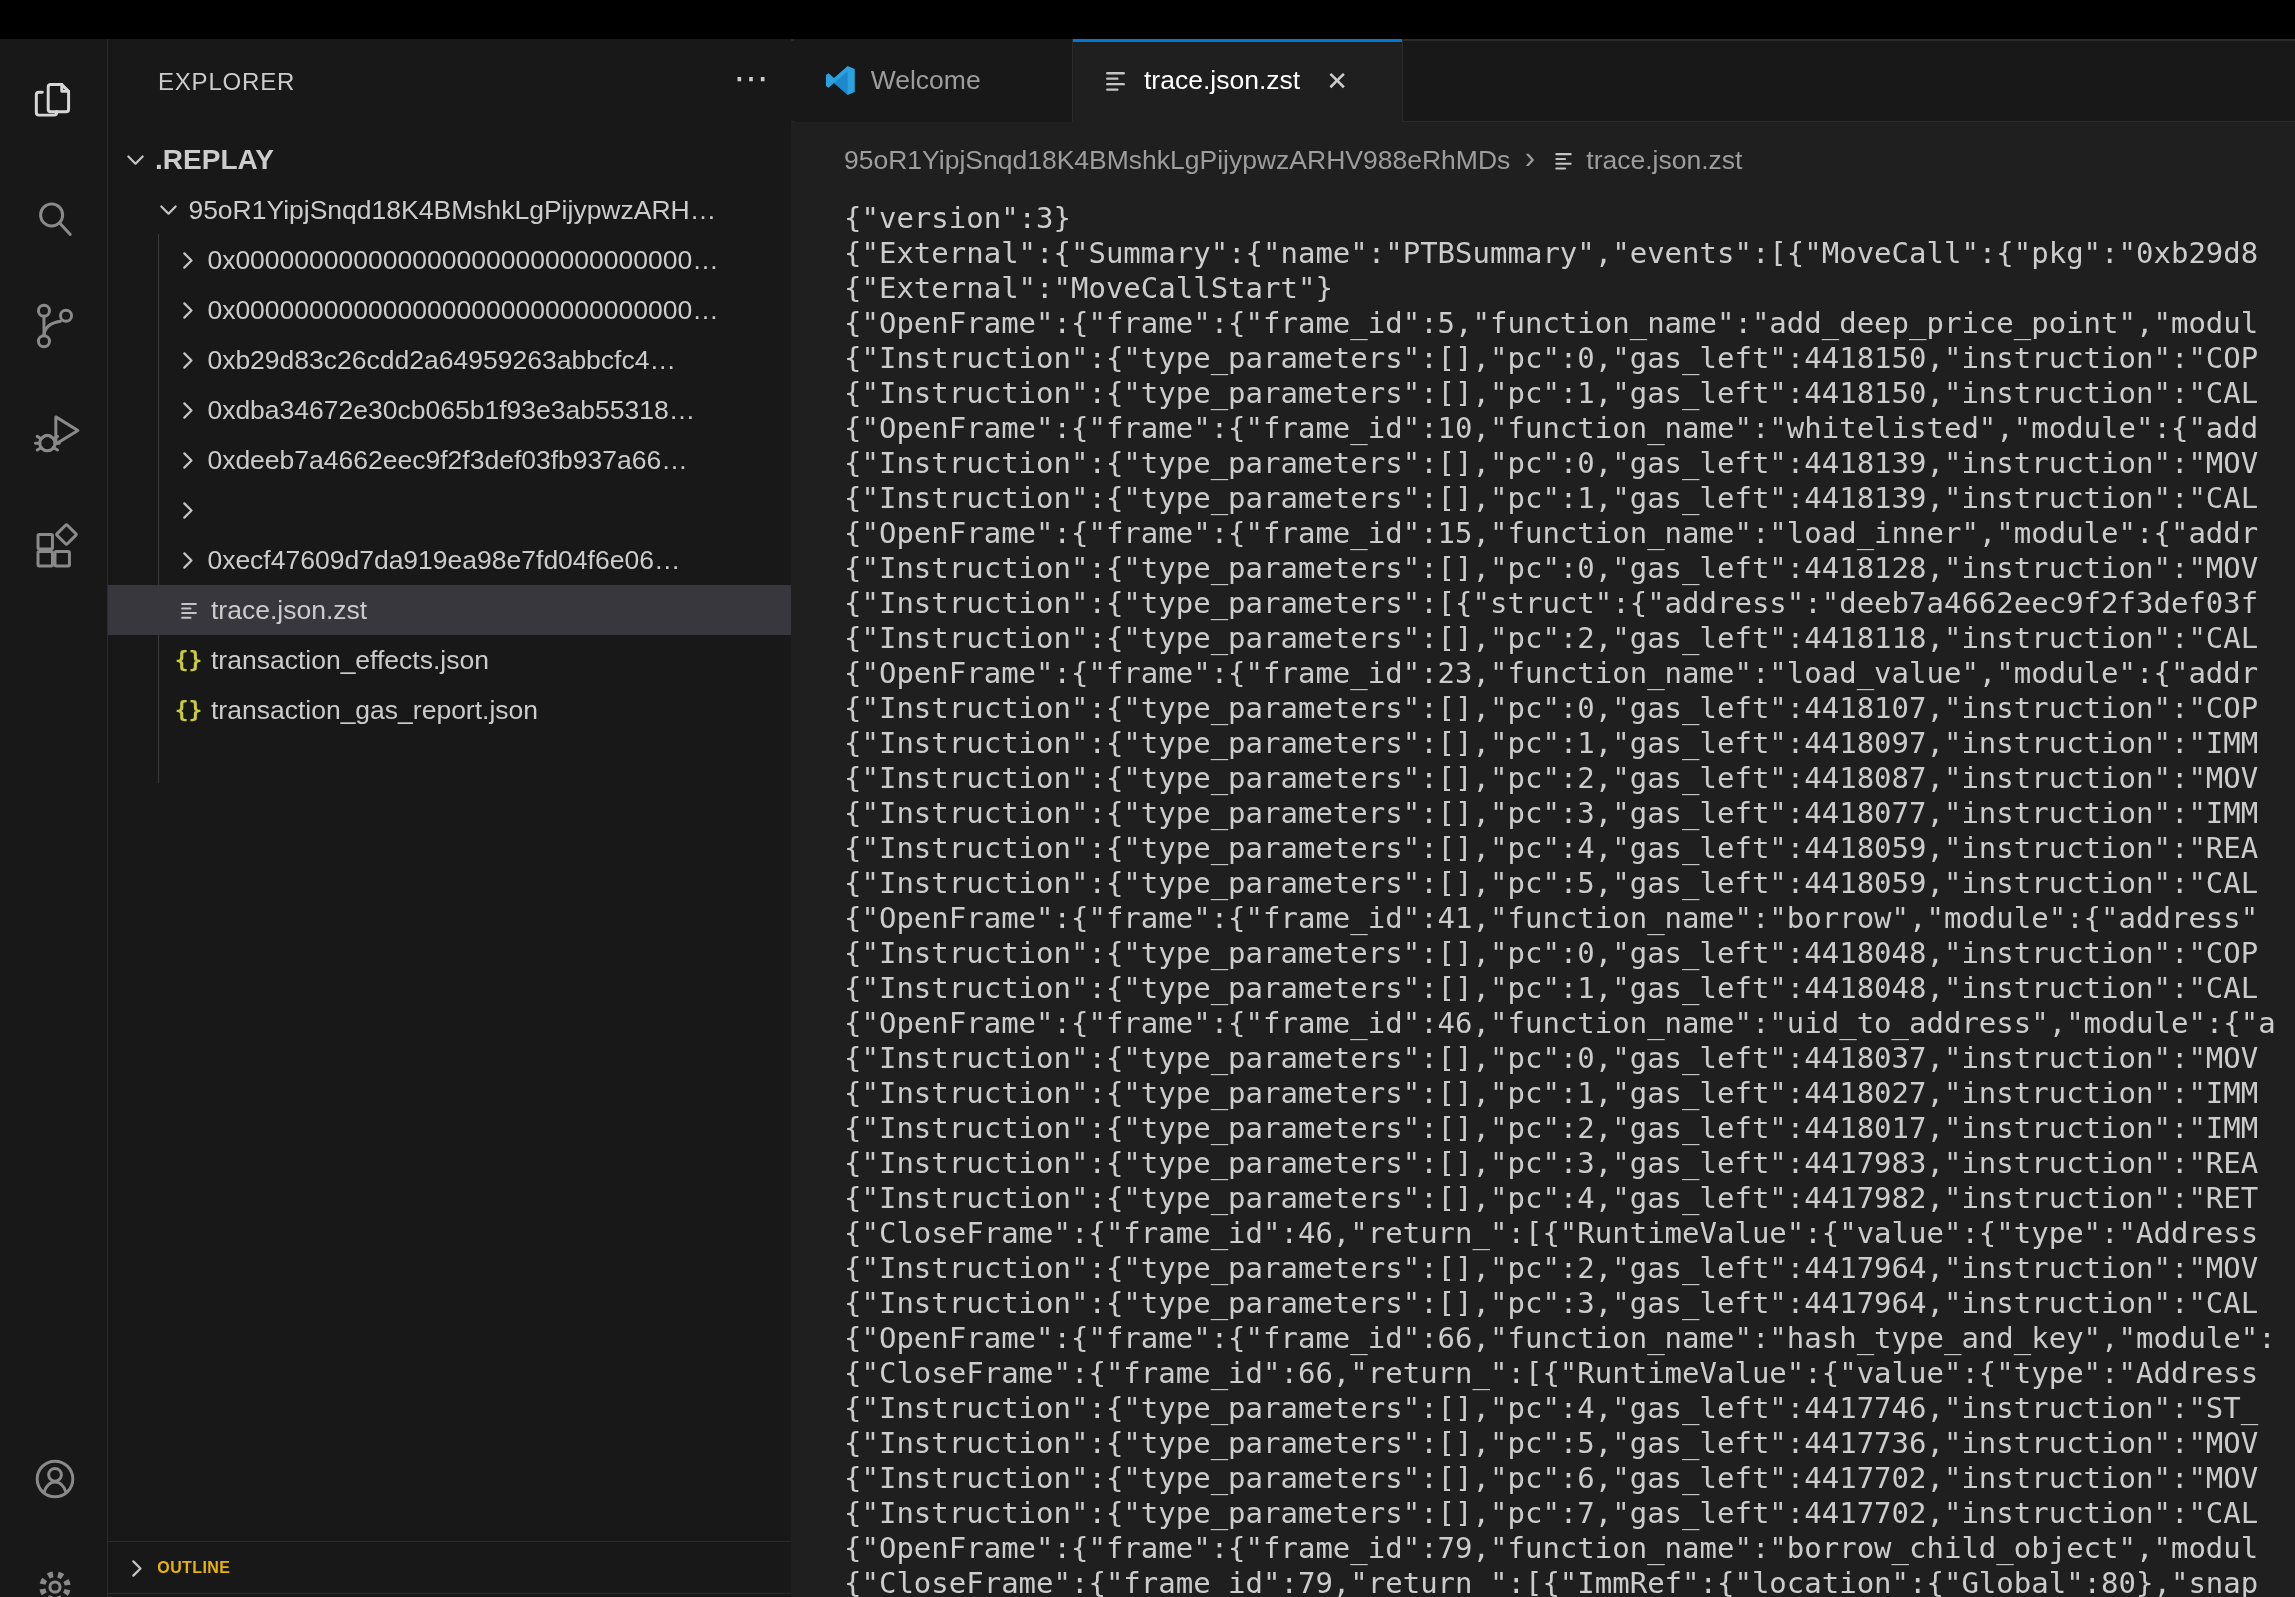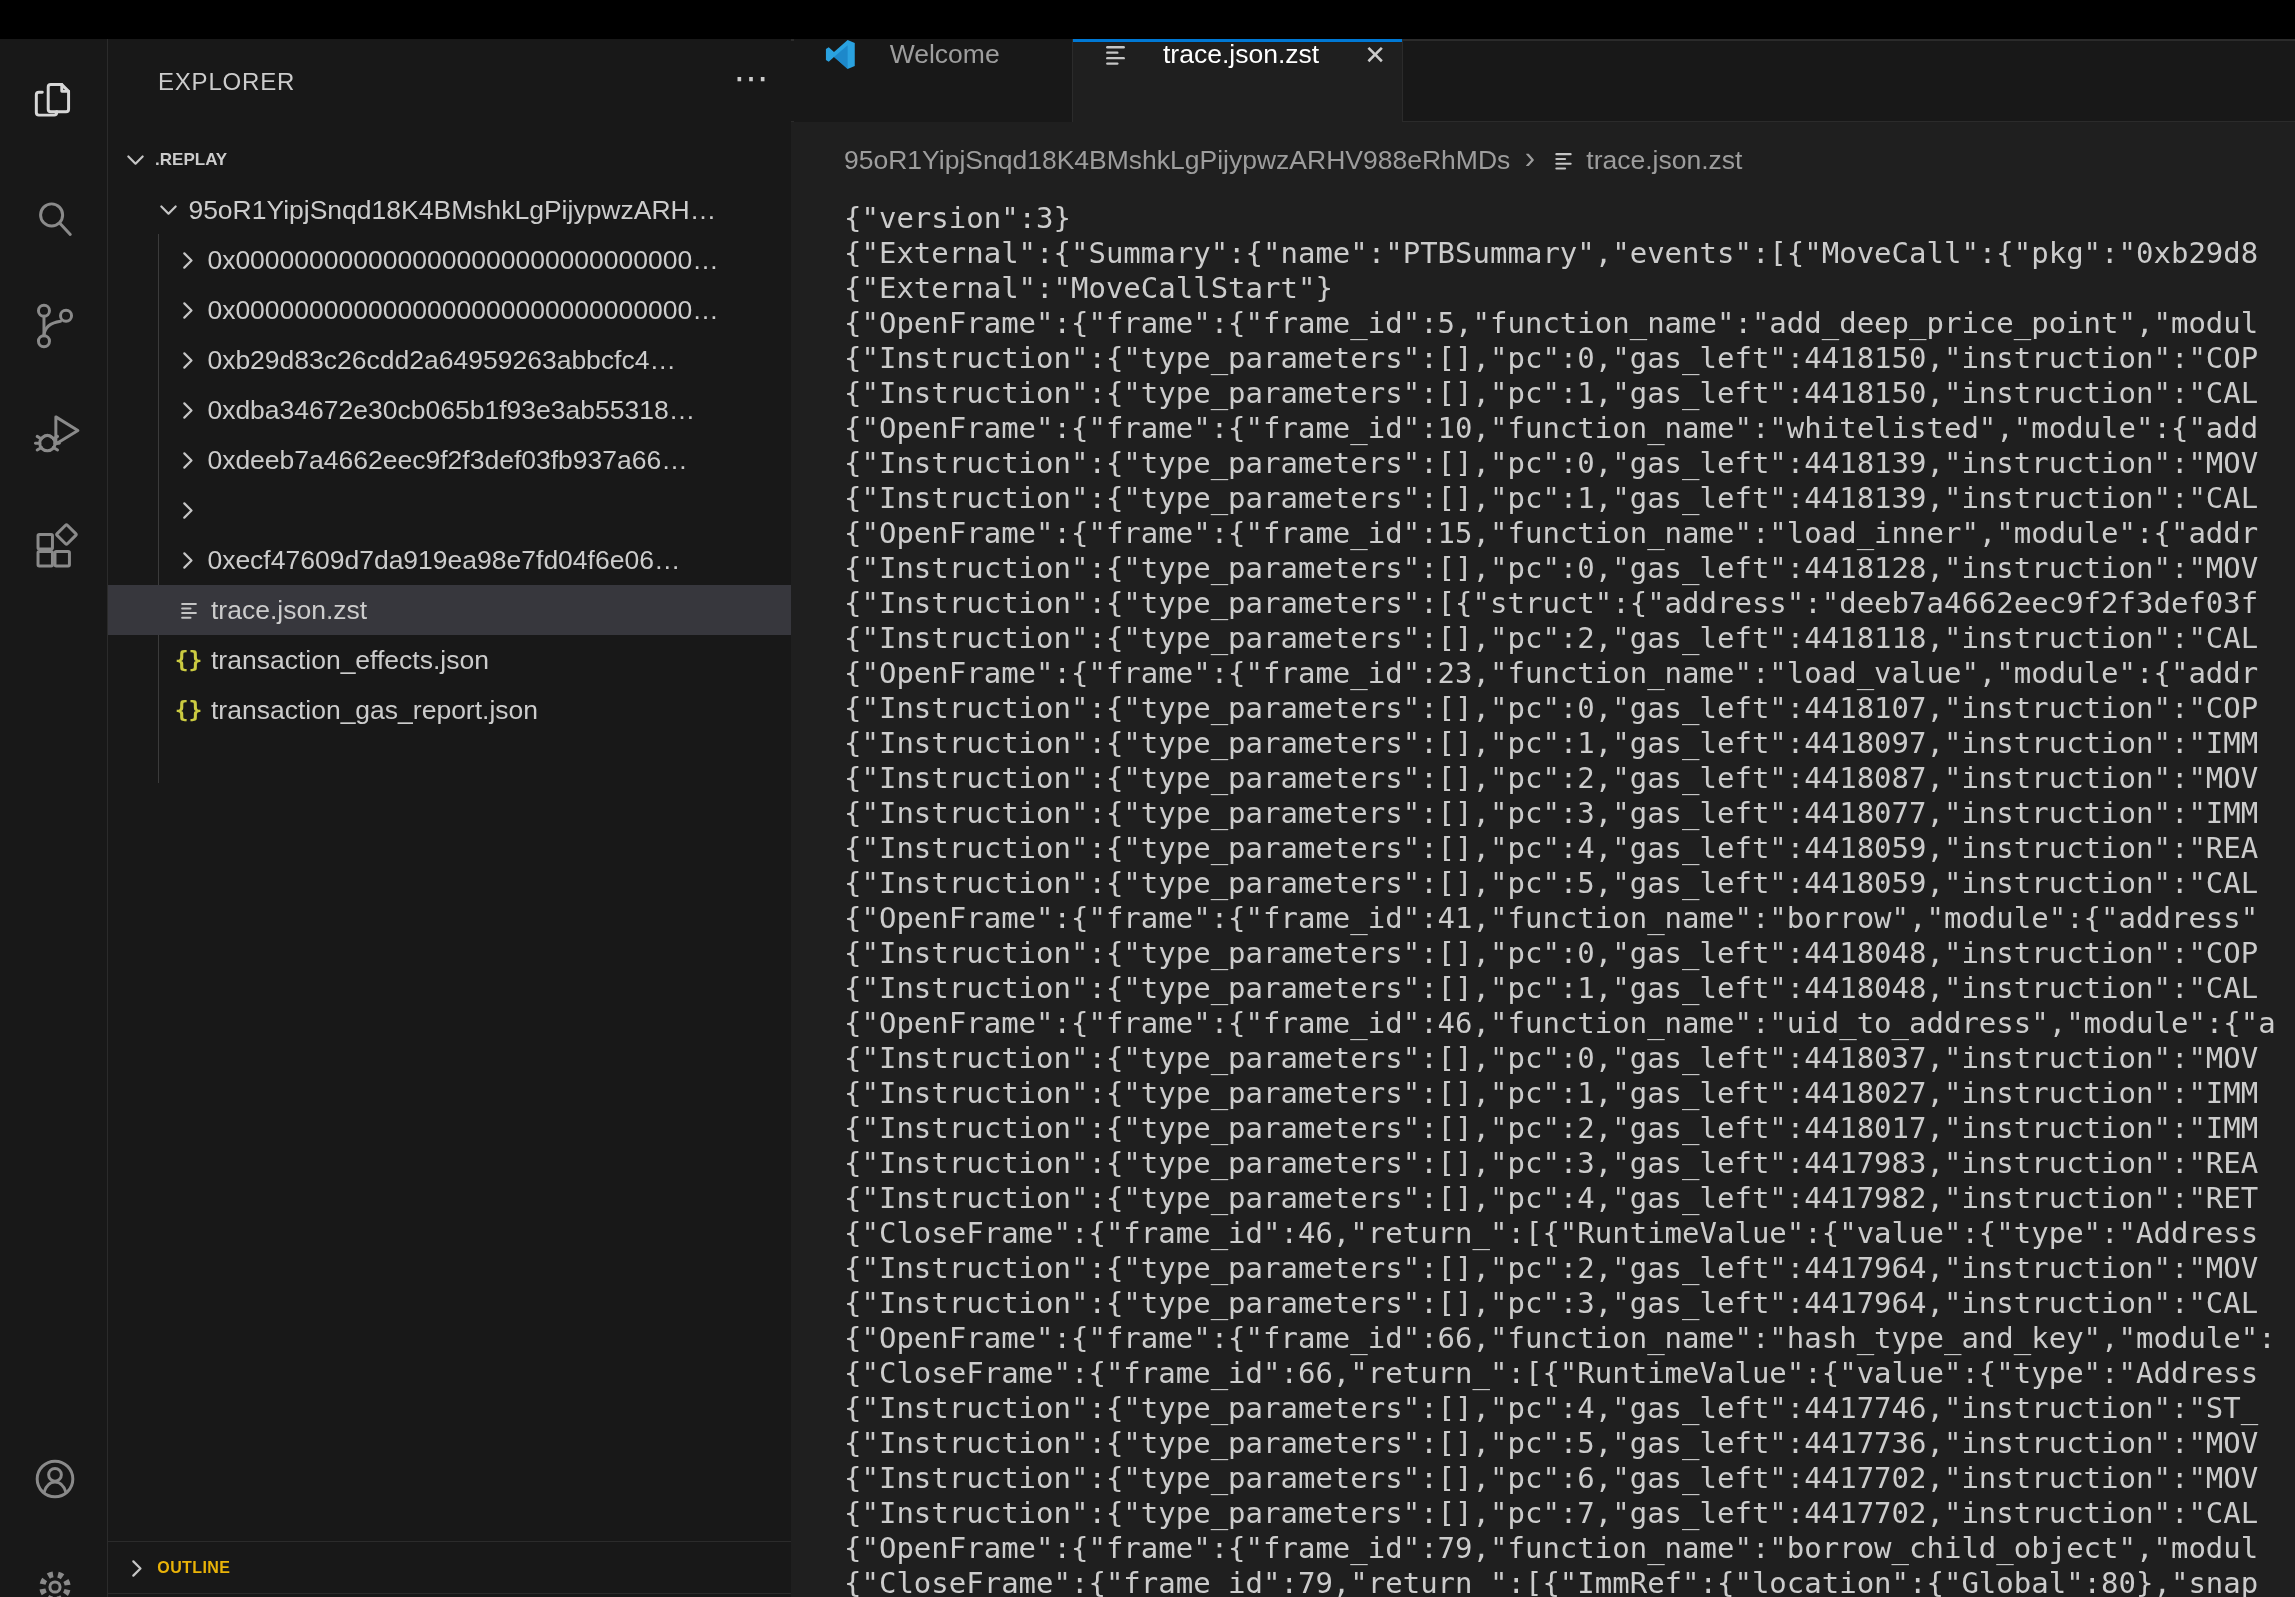--- a/index.html
+++ b/index.html
@@ -15,40 +15,40 @@
   #sidebar{position:absolute;left:108px;top:0;width:683px;height:100%;background:#181818;border-right:0.8px solid #2b2b2b;}
   #sb-header{position:absolute;left:0;top:24px;width:100%;height:37px;}
   #sb-title{position:absolute;left:50px;top:4.8px;font-size:24px;letter-spacing:0.8px;color:#cccccc;}
   #sb-ellipsis{position:absolute;left:619px;top:-4.8px;width:48px;font-size:35px;color:#cccccc;cursor:pointer;text-align:center;}
   #tree{position:absolute;left:0;top:96px;width:100%;}
   .tree-row{position:relative;height:50px;display:flex;align-items:center;cursor:pointer;box-sizing:border-box;}
   .tree-row.selected{background:#37373d;}
   .tree-row .twisty{width:27px;height:27px;flex:0 0 27px;margin-right:6.4px;}
   .twisty svg{width:27px;height:27px;}
   .tree-row .flabel{font-size:26.5px;color:#cccccc;white-space:nowrap;overflow:hidden;}
-  .tree-row.section .flabel{font-weight:700;font-size:17px;}
+  .tree-row.section .flabel{font-weight:700;font-size:28px;}
   .tree-row.d0{padding-left:13.7px;}
   .tree-row.d1{padding-left:47px;}
   .tree-row.d2{padding-left:66px;}
   .ficon{width:29px;height:29px;flex:0 0 29px;margin-right:8px;display:flex;align-items:center;justify-content:center;}
   .ficon svg{width:26px;height:26px;}
   .json-glyph{font-family:"DejaVu Sans Mono",monospace;font-weight:700;font-size:23px;color:#cbcb41;line-height:29px;}
   #indent-guide{position:absolute;left:50px;top:195px;width:0.8px;height:549px;background:#3b3b3b;}
   .sb-panel{position:absolute;left:0;width:100%;height:51px;border-top:0.8px solid #2b2b2b;display:flex;align-items:center;cursor:pointer;}
   .sb-panel .twisty{width:26px;height:26px;flex:0 0 26px;margin:0 8px 0 15.3px;}
   .sb-panel .plabel{font-size:16px;font-weight:700;color:#eab308;letter-spacing:0.4px;}
   #panel-outline{top:1502px;}
   #panel-timeline{top:1554px;}
 
   
   #editor{position:absolute;left:791px;top:0;width:1504px;height:100%;background:#1f1f1f;}
   #editor-topline{position:absolute;left:0;top:0;width:100%;height:1.6px;background:#2b2b2b;}
   #tabbar{position:absolute;left:0;top:0;width:100%;height:83px;background:#181818;}
   #tabbar-border{position:absolute;left:0;top:82px;width:100%;height:0.8px;background:#2b2b2b;}
-  .tab{position:absolute;top:0;height:83px;display:flex;box-sizing:border-box;cursor:pointer;z-index:2;gap:19px;}
+  .tab{position:absolute;top:0;height:83px;display:flex;align-items:center;box-sizing:border-box;cursor:pointer;z-index:2;}
   #tab-welcome{left:3.2px;width:279px;background:#181818;border-right:0.8px solid #2b2b2b;padding-left:31px;}
   #tab-welcome .tlabel{color:#9d9d9d;font-size:26.5px;margin-left:14.5px;}
   #tab-trace{left:282px;width:330px;background:#1f1f1f;border-right:0.8px solid #2b2b2b;padding-left:27px;}
   #tab-trace::before{content:"";position:absolute;left:0;top:0;width:100%;height:3.2px;background:#0078d4;}
   #tab-trace .tlabel{color:#ffffff;font-size:26.5px;margin-left:13px;}
   .tab .ticon{width:31px;height:31px;display:flex;align-items:center;justify-content:center;}
   .tab .ticon svg{width:31px;height:31px;}
   #tab-close{margin-left:21px;width:32px;height:32px;color:#cccccc;font-size:26px;line-height:32px;text-align:center;cursor:pointer;}
 
   #breadcrumb{position:absolute;left:0;top:83px;width:100%;height:76px;background:#1f1f1f;display:flex;align-items:center;padding-left:53px;box-sizing:border-box;}

